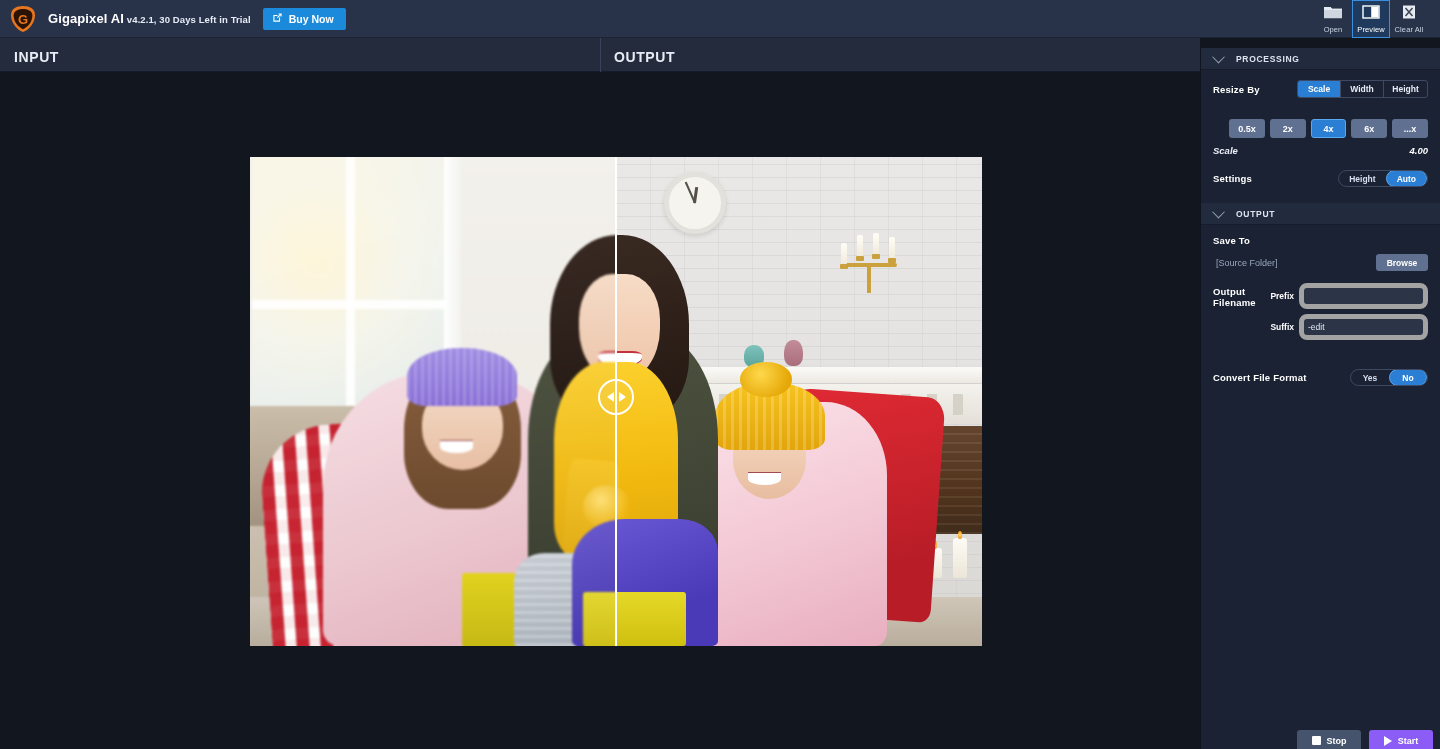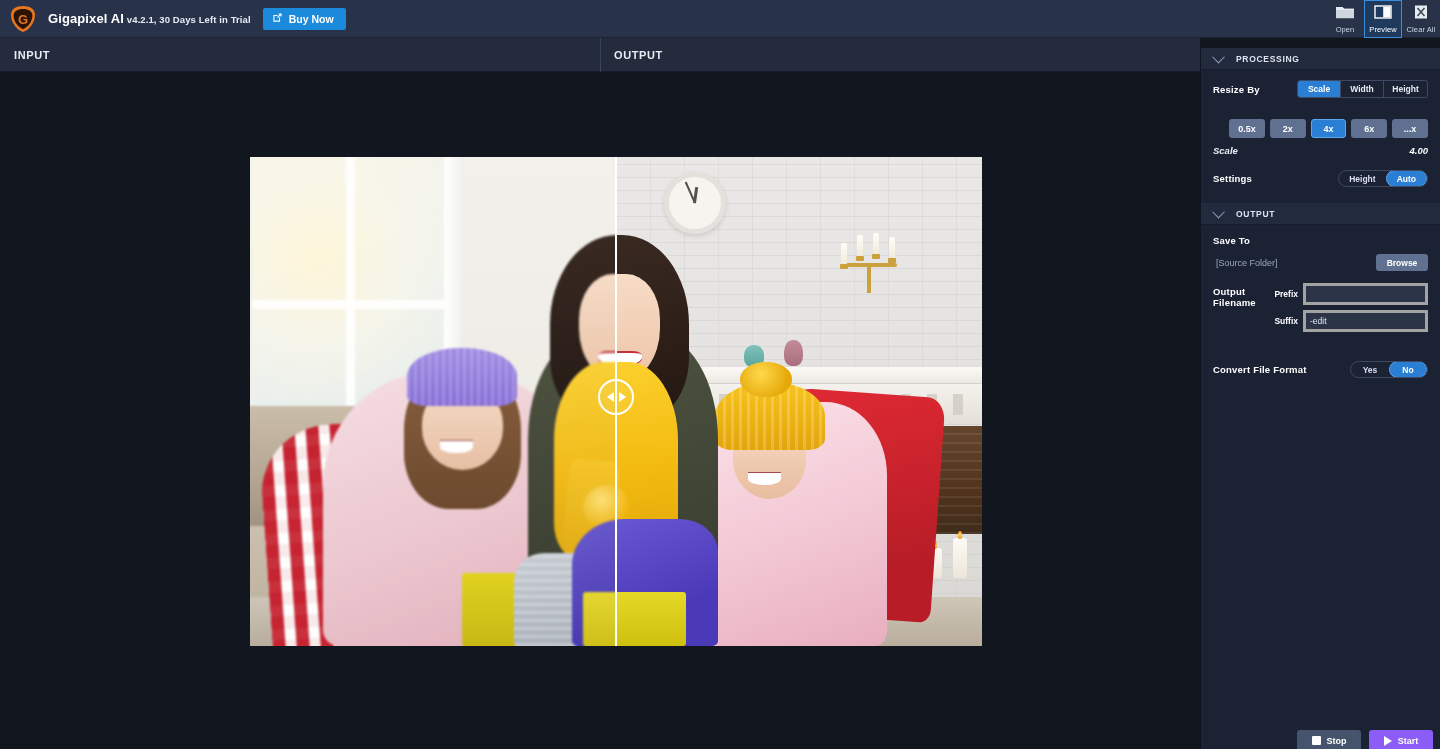--- a/index.html
+++ b/index.html
@@ -70,21 +70,21 @@
     gap: 6px;
     padding: 0 12px 0 9px;
     cursor: pointer;
   }
 
   .titlebar-right {
     margin-left: auto;
     display: flex;
     align-items: stretch;
     height: 38px;
-    padding-right: 0;
+    padding-right: 12px;
   }
 
   .tool-btn {
     width: 38px;
     height: 38px;
     display: flex;
     flex-direction: column;
     align-items: center;
     justify-content: center;
     gap: 2px;
@@ -108,21 +108,21 @@
   .tabstrip {
     position: absolute;
     left: 0; top: 38px;
     width: 1200px; height: 34px;
     background: #232b3c;
     border-bottom: 1px solid #151b28;
   }
   .tab-label {
     position: absolute;
     top: 11px;
-    font-size: 11px;
+    font-size: 14px;
     font-weight: bold;
     color: #e8edf5;
     letter-spacing: 0.6px;
   }
   .tab-input  { left: 14px; }
   .tab-output { left: 614px; }
   .tab-divider {
     position: absolute;
     left: 600px; top: 0;
     width: 1px; height: 34px;
@@ -680,22 +680,22 @@
     font-size: 8.5px;
     font-weight: bold;
     color: #ffffff;
     width: 28px;
     text-align: right;
   }
   .field-input {
     flex: 1;
     height: 16px;
     background: #2b3547;
-    border: 3px solid #a3a3a3;
-    border-radius: 0;
+    border: 5px solid #a3a3a3;
+    border-radius: 8px;
     color: #e4eaf4;
     font-size: 8.5px;
     font-family: "Liberation Sans", sans-serif;
     padding: 8px 4px;
     outline: none;
   }
 
   
   .actionbar {
     position: absolute;

